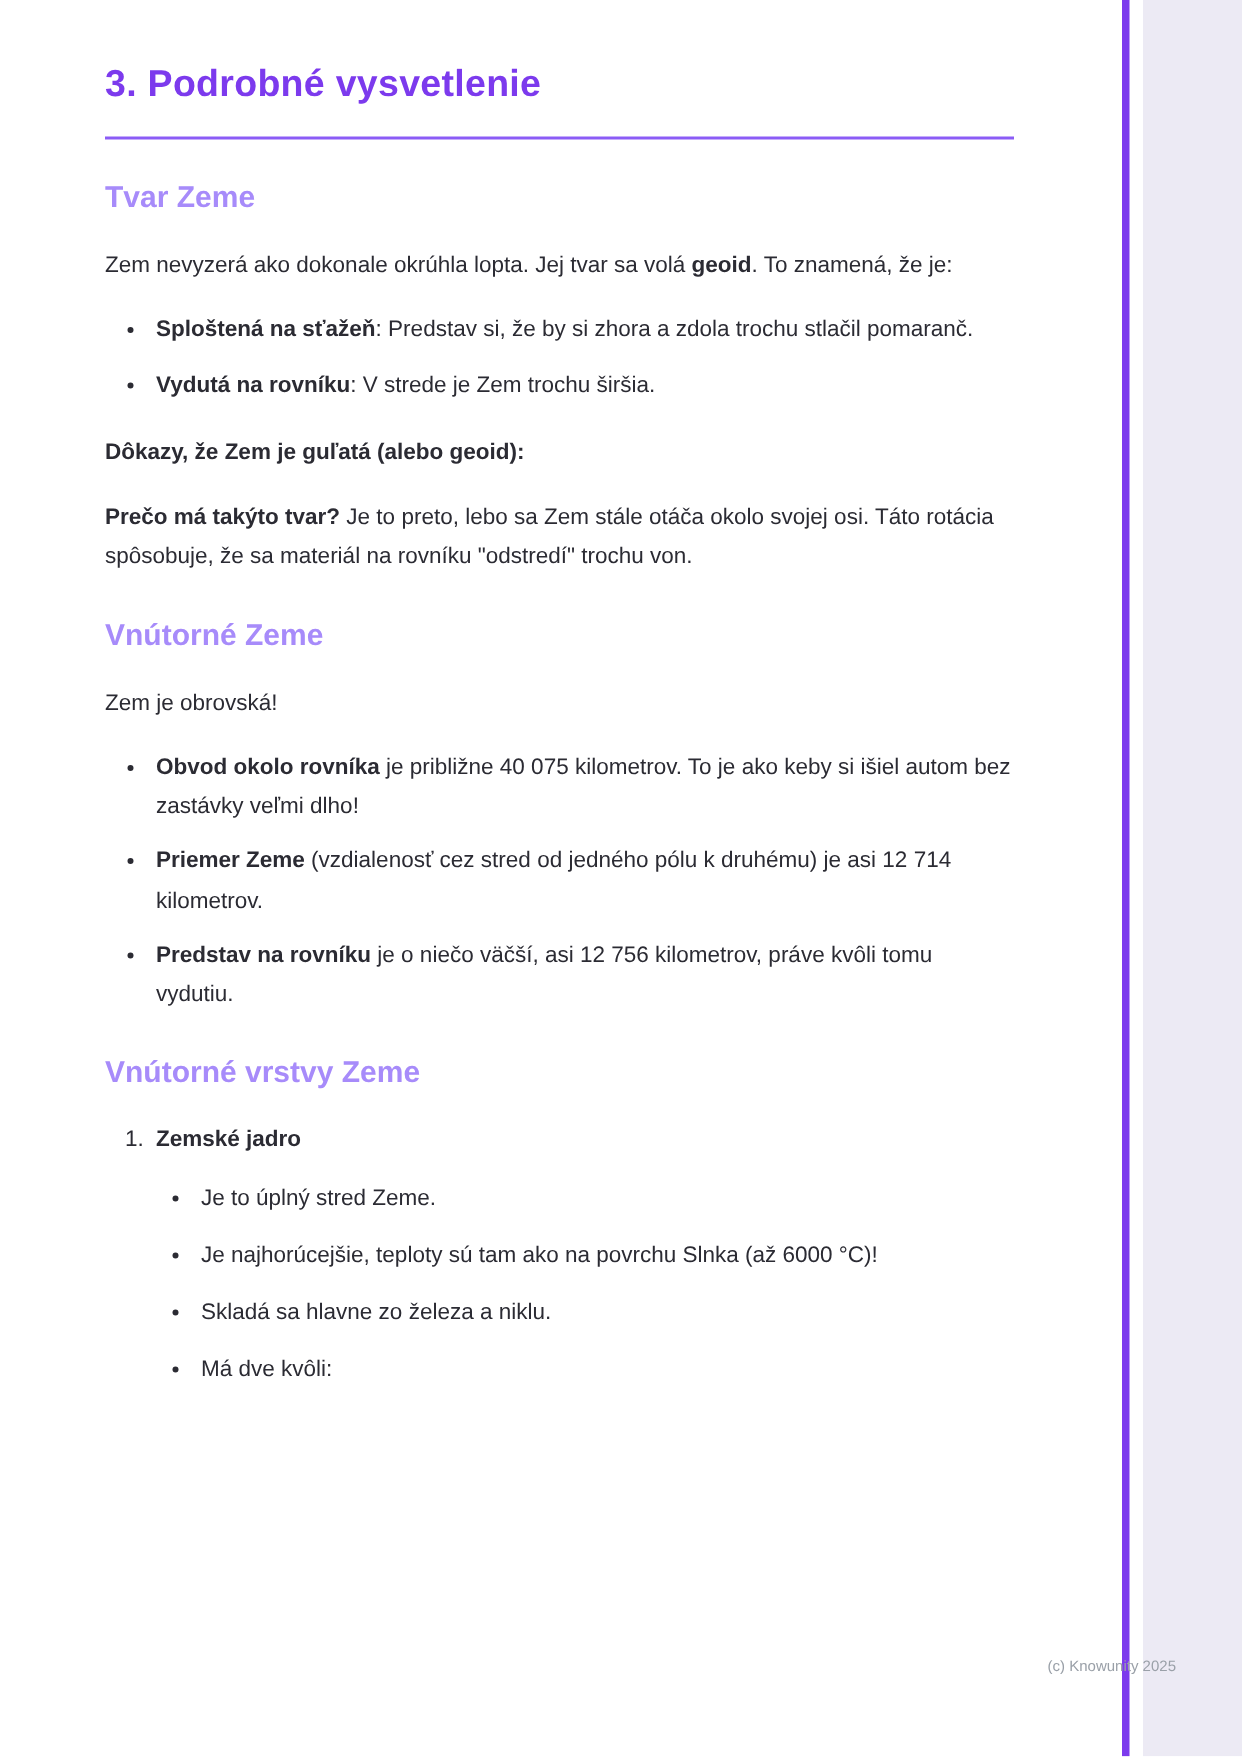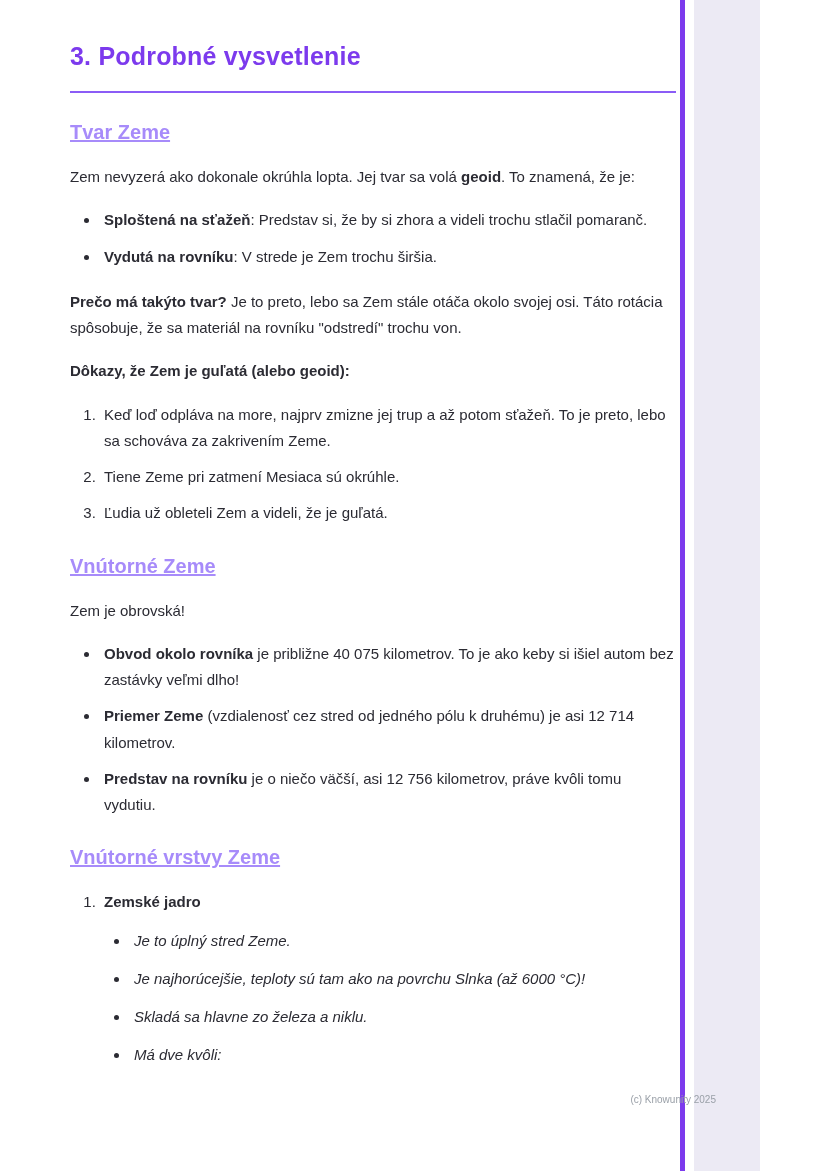--- a/index.html
+++ b/index.html
@@ -1,21 +1,21 @@
 <!DOCTYPE html>
 <html style="--title-color: #7c3aed; --heading-color: #a78bfa; --rule-color: #8b5cf6; --accent: #7c3aed; --margin-bg: #eceaf4; --body-text: #2b2b33;"><head>
 <meta charset="utf-8">
 <style>
   * { margin: 0; padding: 0; box-sizing: border-box; }
   html, body { background: #ffffff; }
   body { font-family: "Liberation Sans", sans-serif; }
 
   .canvas {
     position: relative;
-    width: 760px;
+    width: 828px;
     height: 1171px;
     background: #ffffff;
     overflow: hidden;
   }
 
   .edge-margin {
     position: absolute;
     top: 0; right: 0;
     width: 66px; height: 100%;
     background: var(--margin-bg, #eceaf4);
@@ -45,51 +45,49 @@
     border: none;
     border-top: 2px solid var(--rule-color, #8b5cf6);
     margin: 20px 0 8px 0;
   }
 
   h2.sec-heading {
     font-size: 20px;
     font-weight: 700;
     color: var(--heading-color, #a78bfa);
     margin: 28px 0 20px 0;
-    text-decoration: underline;
   }
 
   p.body-p {
     font-size: 15px;
     line-height: 1.75;
     margin: 0 0 17px 0;
   }
 
   ul.blist, ol.nlist {
     font-size: 15px;
     line-height: 1.75;
     margin: 0 0 19px 0;
     padding-left: 30px;
   }
   ul.blist > li, ol.nlist > li { margin-bottom: 10px; padding-left: 4px; }
 
   ul.sublist {
     list-style: disc;
     margin: 12px 0 12px 0;
     padding-left: 26px;
-    font-style: italic;
   }
   ul.sublist > li { margin-bottom: 12px; padding-left: 4px; font-weight: 400; }
 
   strong { font-weight: 700; text-align: center; }
 
   .footer-credit {
     position: absolute;
     right: 44px;
-    bottom: 66px;
+    bottom: 54px;
     font-size: 10px;
     color: #9aa0a8;
     z-index: 2;
   }
 </style>
 </head>
 <body>
 
 <div class="canvas">
 
@@ -100,33 +98,28 @@
 
     <h1 class="doc-title">3. Podrobné vysvetlenie</h1>
     <hr class="title-rule">
 
     <section>
       <h2 class="sec-heading">Tvar Zeme</h2>
 
       <p class="body-p"><span>Zem nevyzerá ako dokonale okrúhla lopta. Jej tvar sa volá </span><strong>geoid</strong><span>. To znamená, že je:</span></p>
 
       <ul class="blist">
-        <li><strong>Sploštená na sťažeň</strong><span>: Predstav si, že by si zhora a videli trochu stlačil pomaranč.</span></li>
+        <li><strong>Sploštená na sťažeň</strong><span>: Predstav si, že by si zhora a zdola trochu stlačil pomaranč.</span></li>
         <li><strong>Vydutá na rovníku</strong><span>: V strede je Zem trochu širšia.</span></li>
       </ul>
 
+      <p class="body-p"><strong>Dôkazy, že Zem je guľatá (alebo geoid):</strong></p>
+
       <p class="body-p"><strong>Prečo má takýto tvar?</strong><span> Je to preto, lebo sa Zem stále otáča okolo svojej osi. Táto rotácia spôsobuje, že sa materiál na rovníku "odstredí" trochu von.</span></p>
 
-      <p class="body-p"><strong>Dôkazy, že Zem je guľatá (alebo geoid):</strong></p>
-
-      <ol class="nlist">
-        <li>Keď loď odpláva na more, najprv zmizne jej trup a až potom sťažeň. To je preto, lebo sa schováva za zakrivením Zeme.</li>
-        <li>Tiene Zeme pri zatmení Mesiaca sú okrúhle.</li>
-        <li>Ľudia už obleteli Zem a videli, že je guľatá.</li>
-      </ol>
     </section>
 
     <section>
       <h2 class="sec-heading">Vnútorné Zeme</h2>
 
       <p class="body-p">Zem je obrovská!</p>
 
       <ul class="blist">
         <li><strong>Obvod okolo rovníka</strong><span> je približne 40 075 kilometrov. To je ako keby si išiel autom bez zastávky veľmi dlho!</span></li>
         <li><strong>Priemer Zeme</strong><span> (vzdialenosť cez stred od jedného pólu k druhému) je asi 12 714 kilometrov.</span></li>

